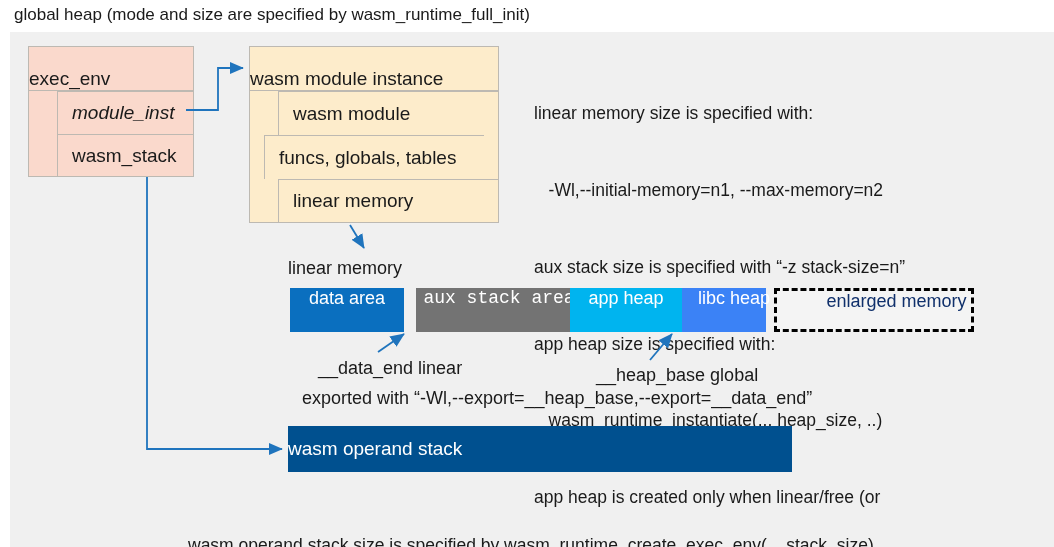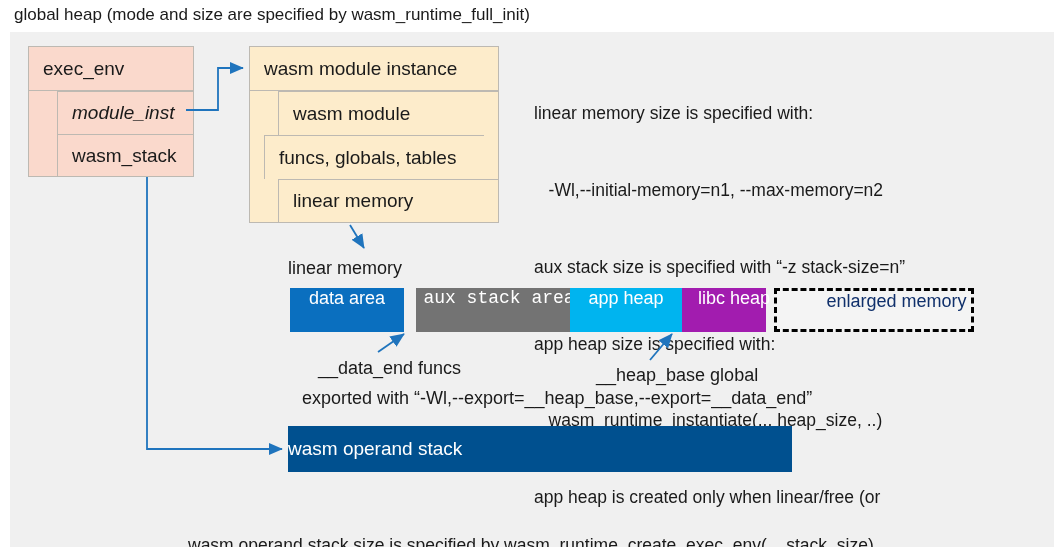--- a/index.html
+++ b/index.html
@@ -36,21 +36,21 @@
   .struct.yellow{background:#fdeccb;}
 
   .row{
     position:absolute;box-sizing:border-box;
     display:flex;align-items:center;
     font-size:19px;color:#1a1a1a;
     white-space:nowrap;
   }
   .row.hdr{
     border-bottom:1px solid #bdb9b2;
-    padding-left:14px;
+    align-items:flex-end;
   }
   .row.sub{
     border-top:1px solid #bdb9b2;
     border-left:1px solid #bdb9b2;
     padding-left:14px;
   }
 
   
   .rtext{
     position:absolute;left:534px;top:50px;
@@ -150,29 +150,29 @@
   <div class="membar" style="width:700px;">
     <div class="seg" style="left:0;width:114px;background:#0a6fbf;">
       <span>data area</span>
     </div>
     <div class="seg" style="left:126px;width:166px;background:#737373;font-family:Liberation Mono, monospace;">
       <span>aux stack area</span>
     </div>
     <div class="seg" style="left:280px;width:112px;background:#00b4ef;">
       <span>app heap</span>
     </div>
-    <div class="seg" style="left:392px;width:84px;background:#a21caf;padding-left:20px;">
+    <div class="seg" style="left:392px;width:84px;background:#3b82f6;padding-left:20px;">
       <span>libc heap</span>
     </div>
     <div class="seg dashed" style="left:484px;width:200px;padding-left:45px;">
       <span>enlarged memory</span>
     </div>
   </div>
 
-  <div class="ann" style="left:318px;top:358px;">__data_end funcs</div>
+  <div class="ann" style="left:318px;top:358px;">__data_end linear</div>
   <div class="ann" style="left:596px;top:365px;">__heap_base global</div>
   <div class="ann" style="left:302px;top:388px;">exported with “-Wl,--export=__heap_base,--export=__data_end”</div>
 
   <div class="opstack">
     <span>wasm operand stack</span>
   </div>
 
   <div class="btext">
     <div>wasm operand stack size is specified by wasm_runtime_create_exec_env(.., stack_size)</div>
     

